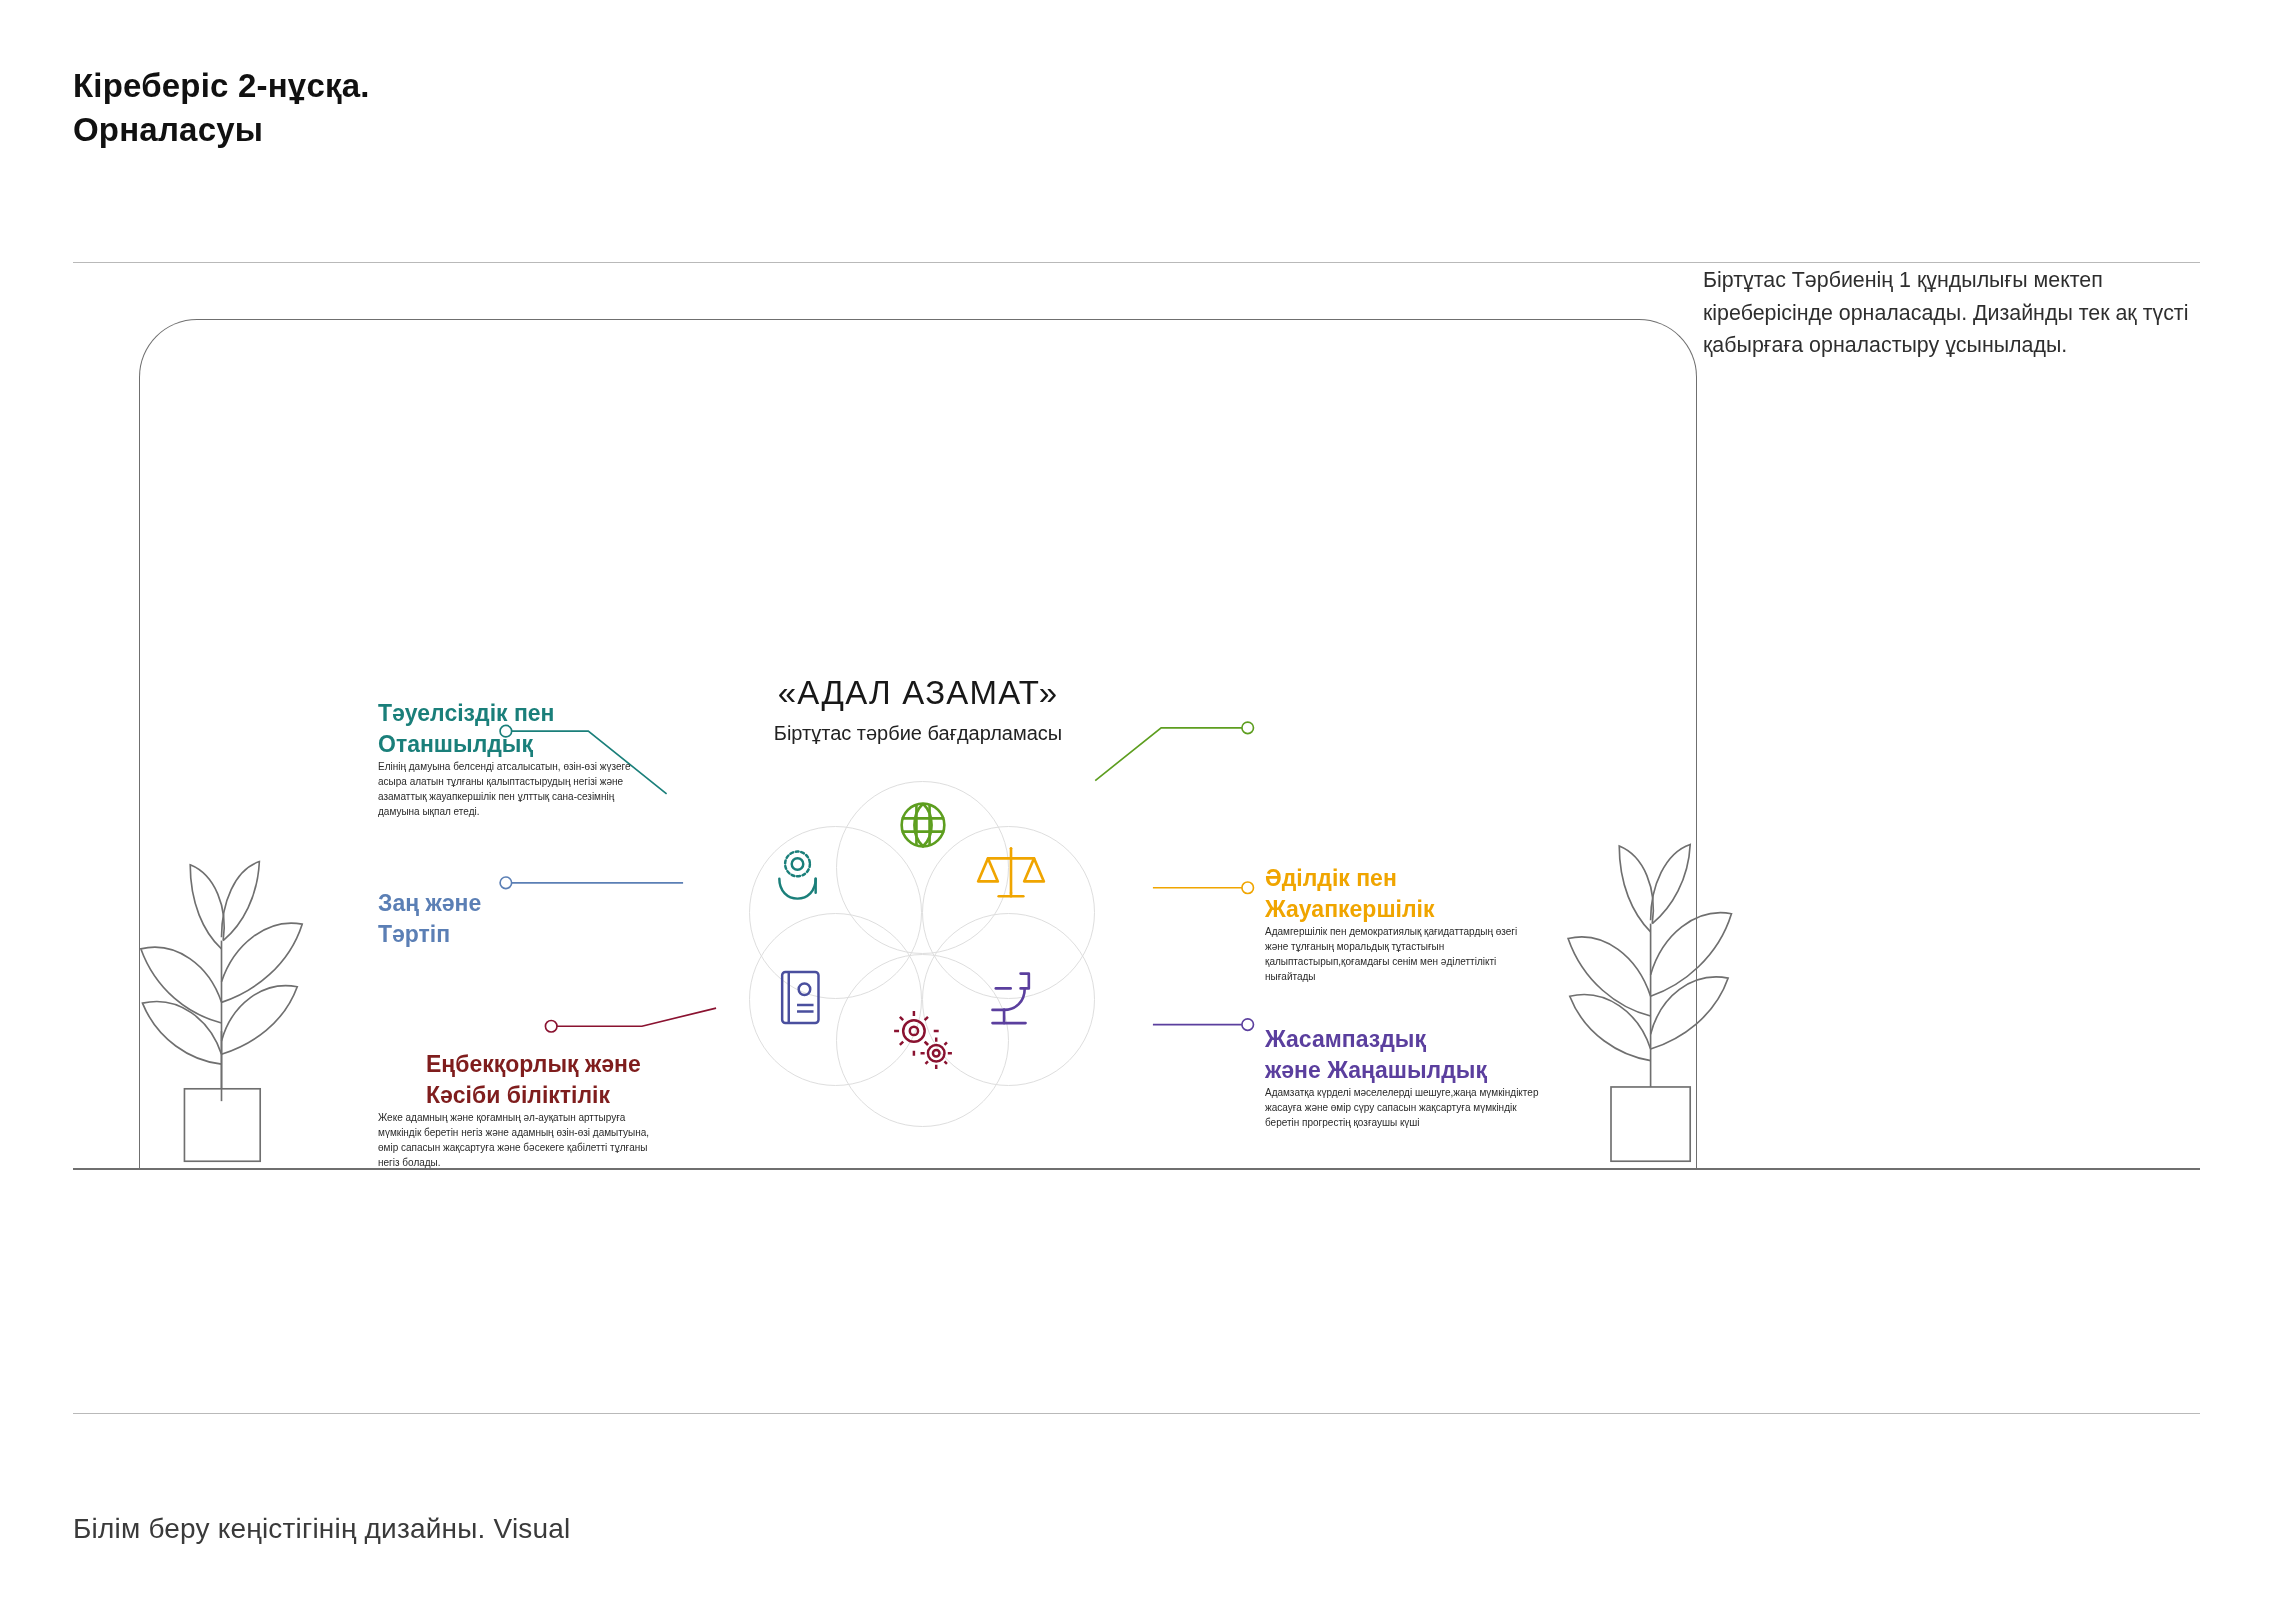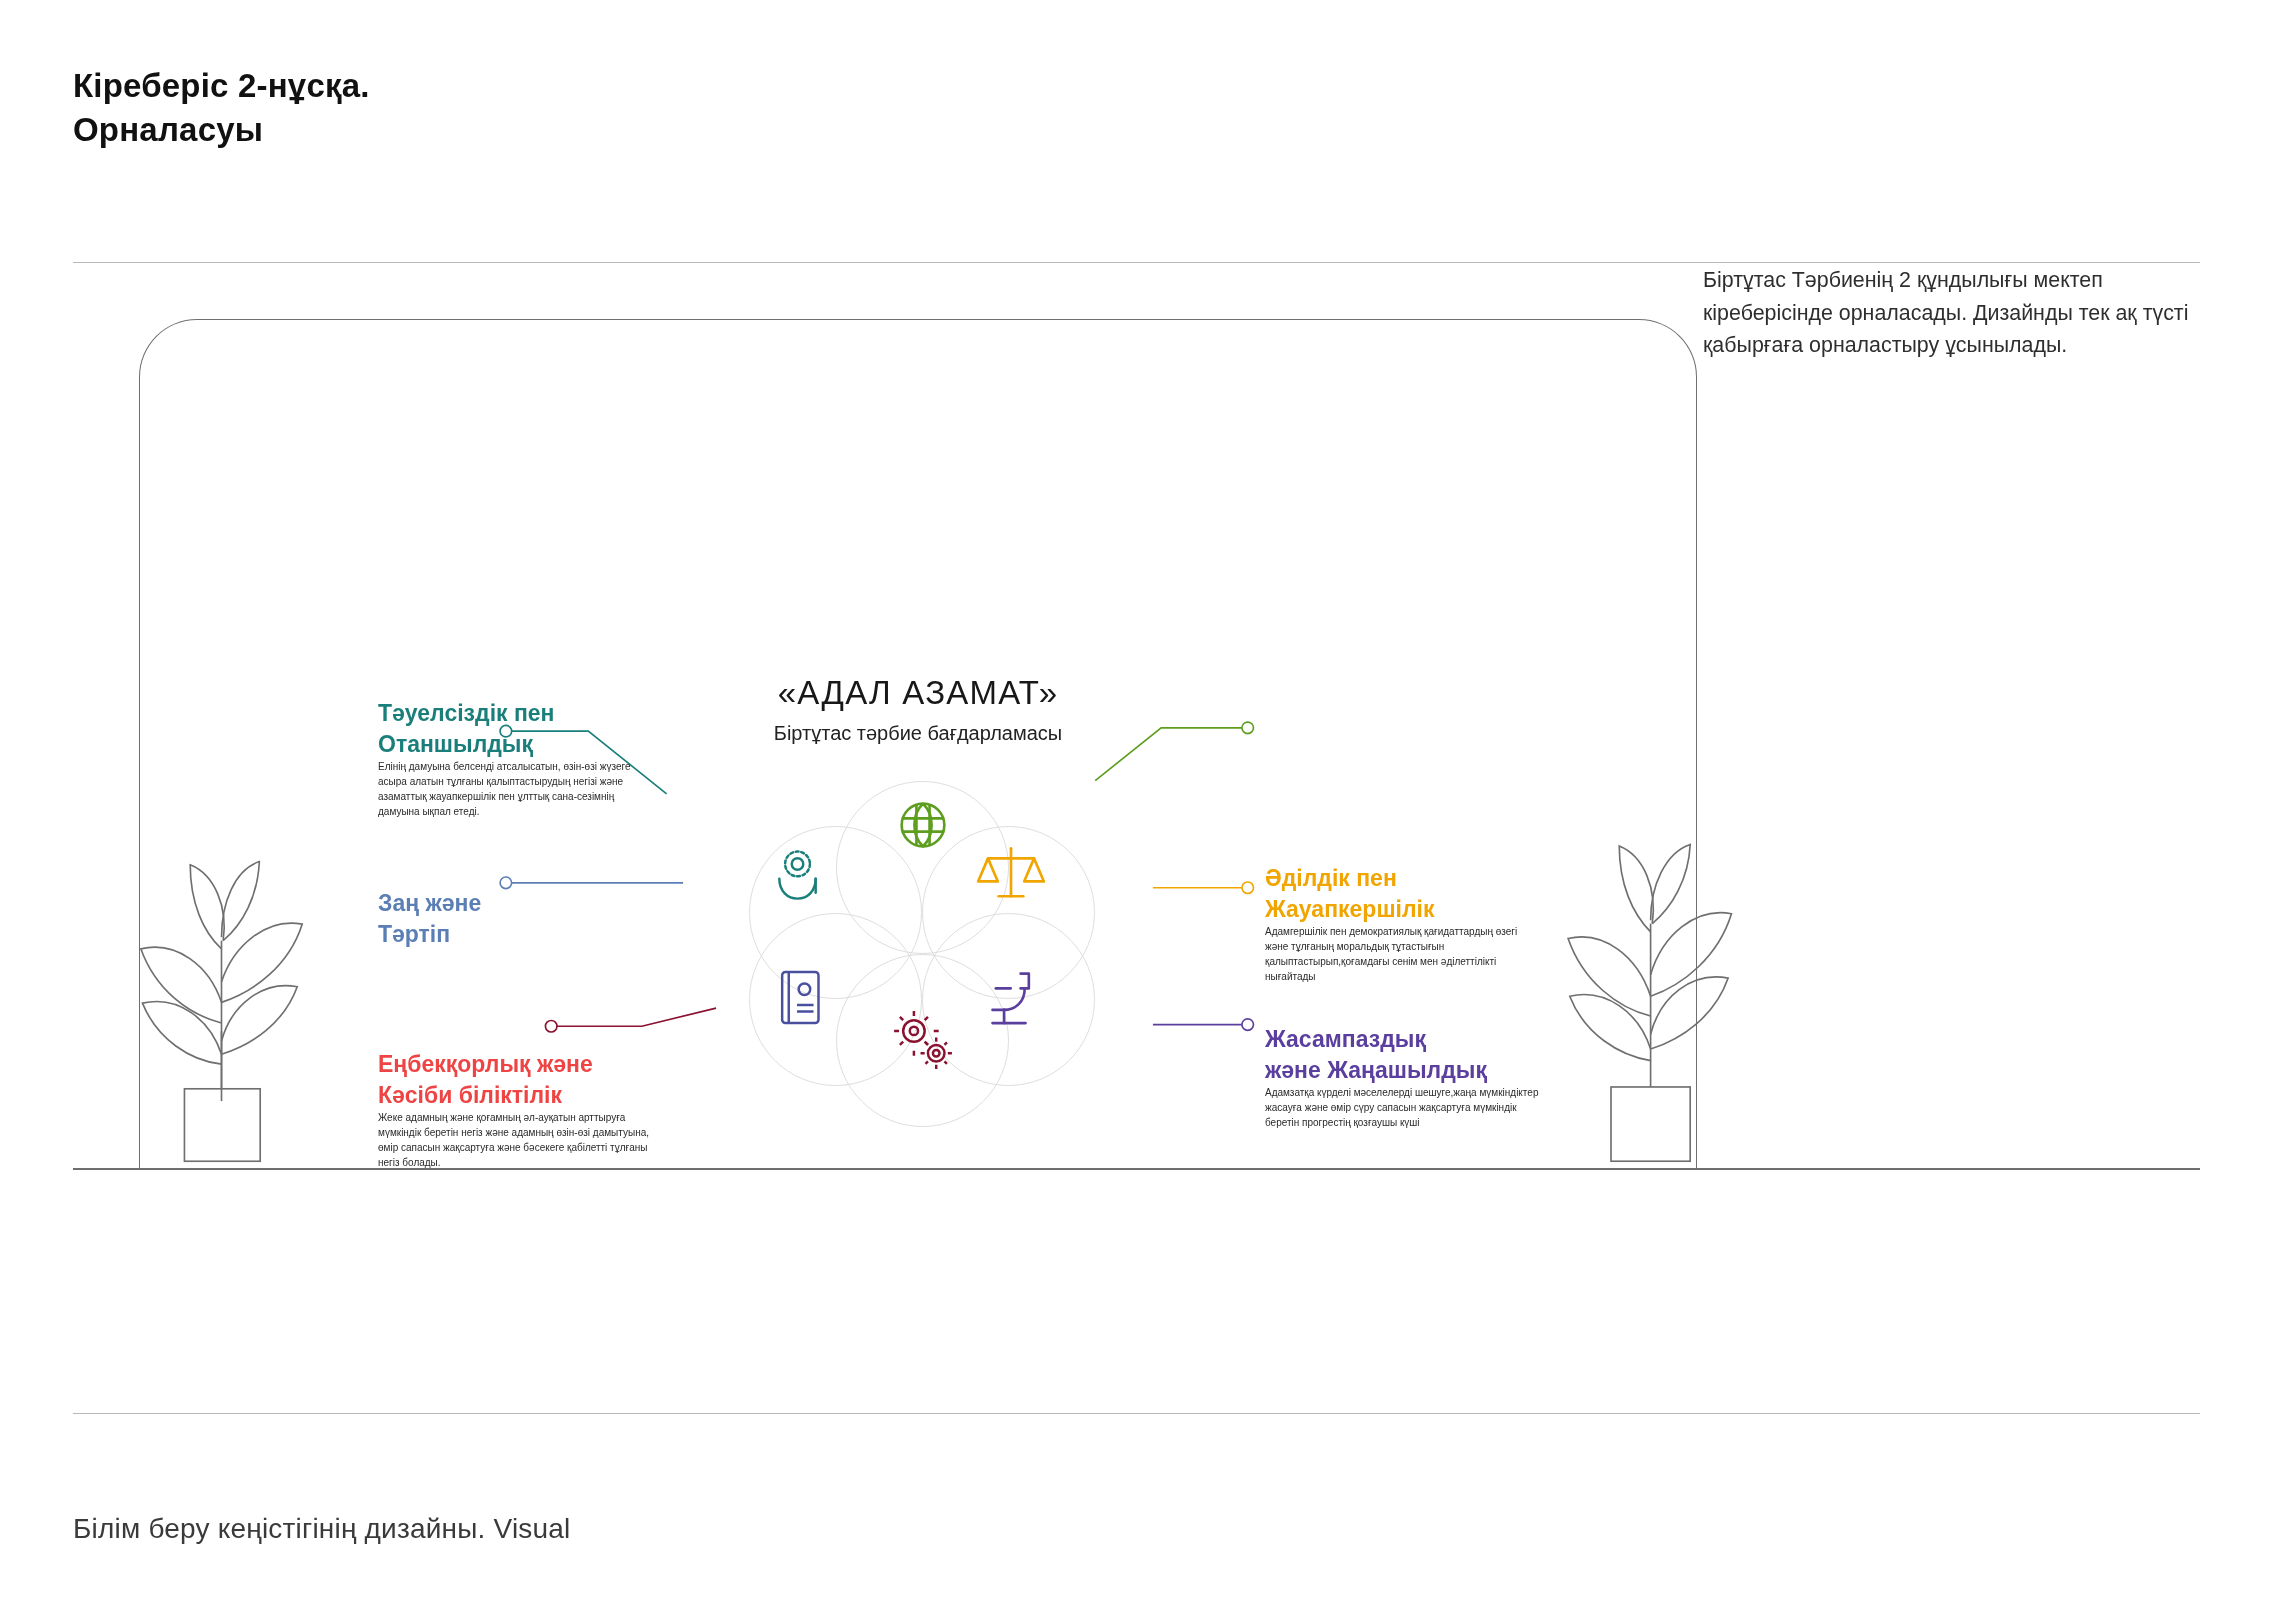--- a/index.html
+++ b/index.html
@@ -180,21 +180,21 @@
 </style>
 </head>
 <body>
 
 <div class="page-title">Кіреберіс 2-нұсқа.
 Орналасуы</div>
 
 <div class="rule top"></div>
 <div class="rule bottom"></div>
 
-<div class="side-note">Біртұтас Тәрбиенің 2 құндылығы мектеп кіреберісінде орналасады. Дизайнды тек ақ түсті қабырғаға орналастыру ұсынылады.</div>
+<div class="side-note">Біртұтас Тәрбиенің 1 құндылығы мектеп кіреберісінде орналасады. Дизайнды тек ақ түсті қабырғаға орналастыру ұсынылады.</div>
 
 <div class="wall-zone">
 
   <div class="wall"></div>
   <div class="floor-line"></div>
 
   <div class="plant left">
     <svg width="247" height="346" viewBox="0 0 300 420">
       <g fill="none" stroke="#6f6f6f" stroke-width="2">
         <rect x="105" y="330" width="92" height="88"></rect>
@@ -345,21 +345,21 @@
 Отаншылдық</div>
       <div class="value-desc">Елінің дамуына белсенді атсалысатын, өзін-өзі жүзеге асыра алатын тұлғаны қалыптастырудың негізі және азаматтық жауапкершілік пен ұлттық сана-сезімнің дамуына ықпал етеді.</div>
     </div>
 
     <div class="value-block left" style="left:239px; top:569px;">
       <div class="value-title" style="color:#5b7fb5;">Заң және
 Тәртіп</div>
     </div>
 
     <div class="value-block left" style="left:239px; top:730px; width:289px;">
-      <div class="value-title" style="color:#ef4444;">Еңбекқорлық және
+      <div class="value-title" style="color:#7f1d1d;margin-left:48px;">Еңбекқорлық және
 Кәсіби біліктілік</div>
       <div class="value-desc">Жеке адамның және қоғамның әл-ауқатын арттыруға мүмкіндік беретін негіз және адамның өзін-өзі дамытуына, өмір сапасын жақсартуға және бәсекеге қабілетті тұлғаны негіз болады.</div>
     </div>
 
 
     <div class="value-block right" style="left:1126px; top:544px;">
       <div class="value-title" style="color:#f0a500;">Әділдік пен
 Жауапкершілік</div>
       <div class="value-desc">Адамгершілік пен демократиялық қағидаттардың өзегі және тұлғаның моральдық тұтастығын қалыптастырып,қоғамдағы сенім мен әділеттілікті нығайтады</div>
     </div>

